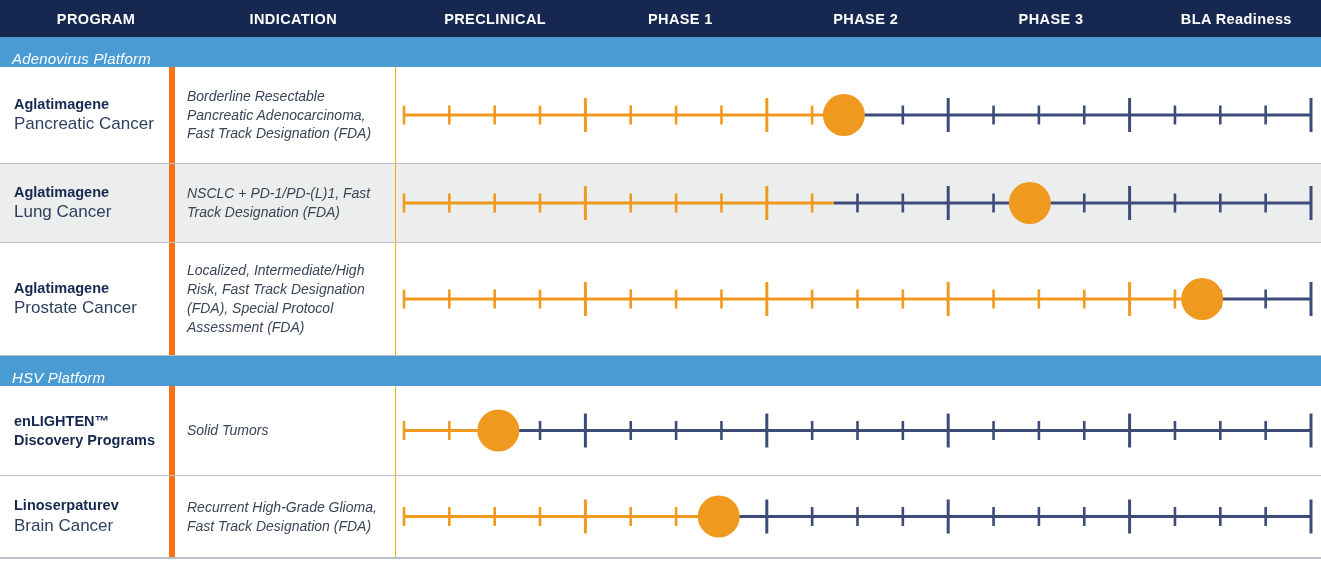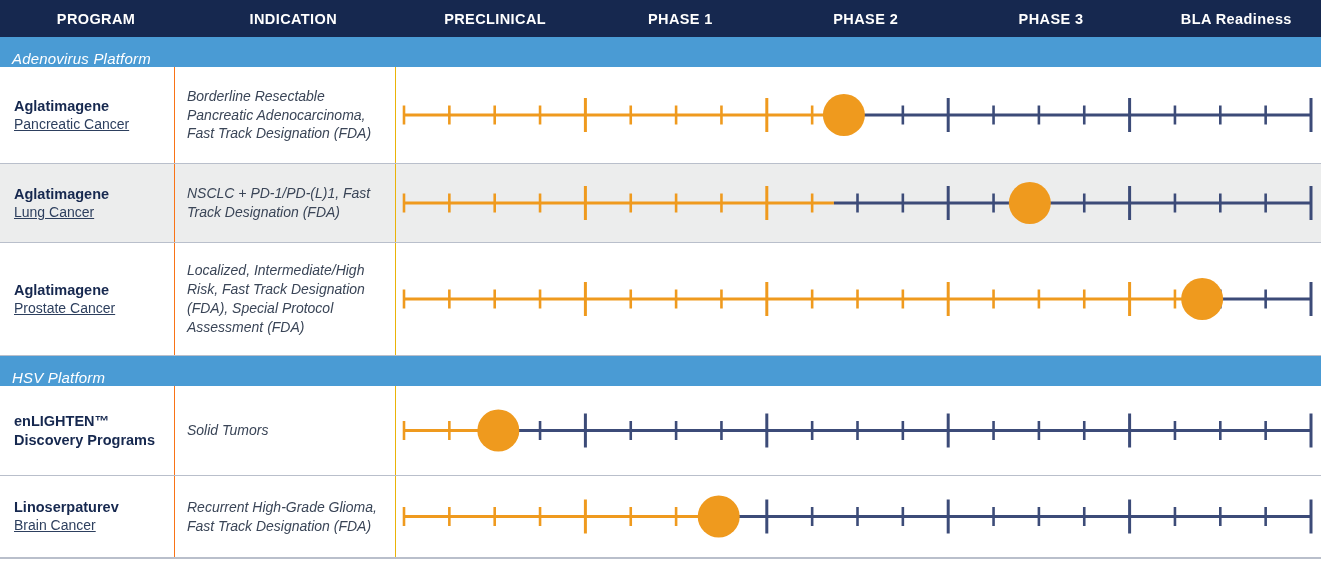--- a/index.html
+++ b/index.html
@@ -34,27 +34,27 @@
     letter-spacing:.2px;
   }
 
   
   .row{display:flex;position:relative;border-bottom:1px solid #b9bfcb;}
   .row.alt{background:#eceded;}
   .row .prog{
     width:175px;box-sizing:border-box;
     display:flex;flex-direction:column;justify-content:center;
     padding:6px 10px 6px 14px;
-    border-right:1px solid #f97316;
+    border-right:6px solid #f97316;
   }
   .row .prog .name{
     font-weight:bold;font-size:14.5px;color:#16284f;line-height:1.25;
   }
   .row .prog .sub{
-    font-size:14px;color:#2d3f5e;line-height:1.3;font-weight:normal;text-decoration:underline;
+    font-size:17px;color:#2d3f5e;line-height:1.3;font-weight:normal;
   }
   .row .indic{
     width:221px;box-sizing:border-box;
     display:flex;align-items:center;
     padding:6px 10px 6px 12px;
     border-right:1px solid #eab308;
     font-style:italic;font-size:14px;color:#3a4557;line-height:1.35;
   }
   .row .track{
     flex:1;position:relative;

